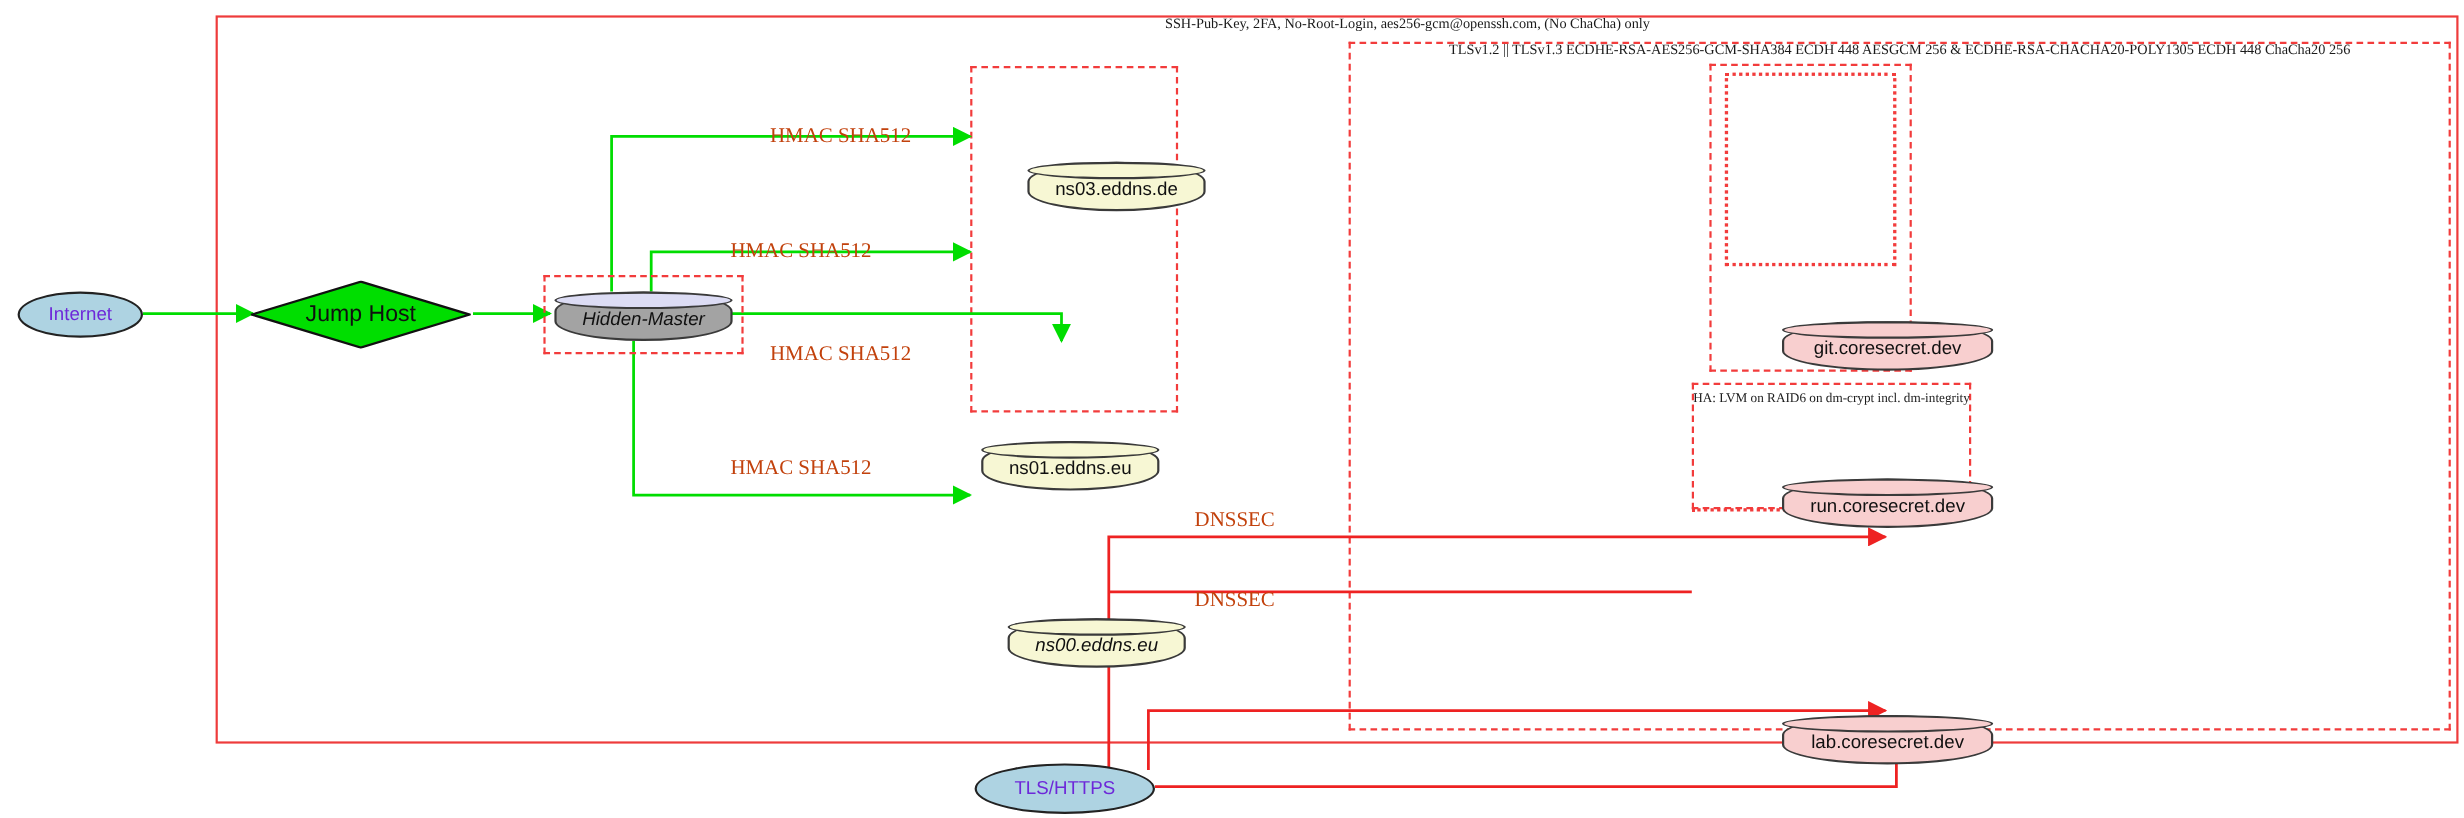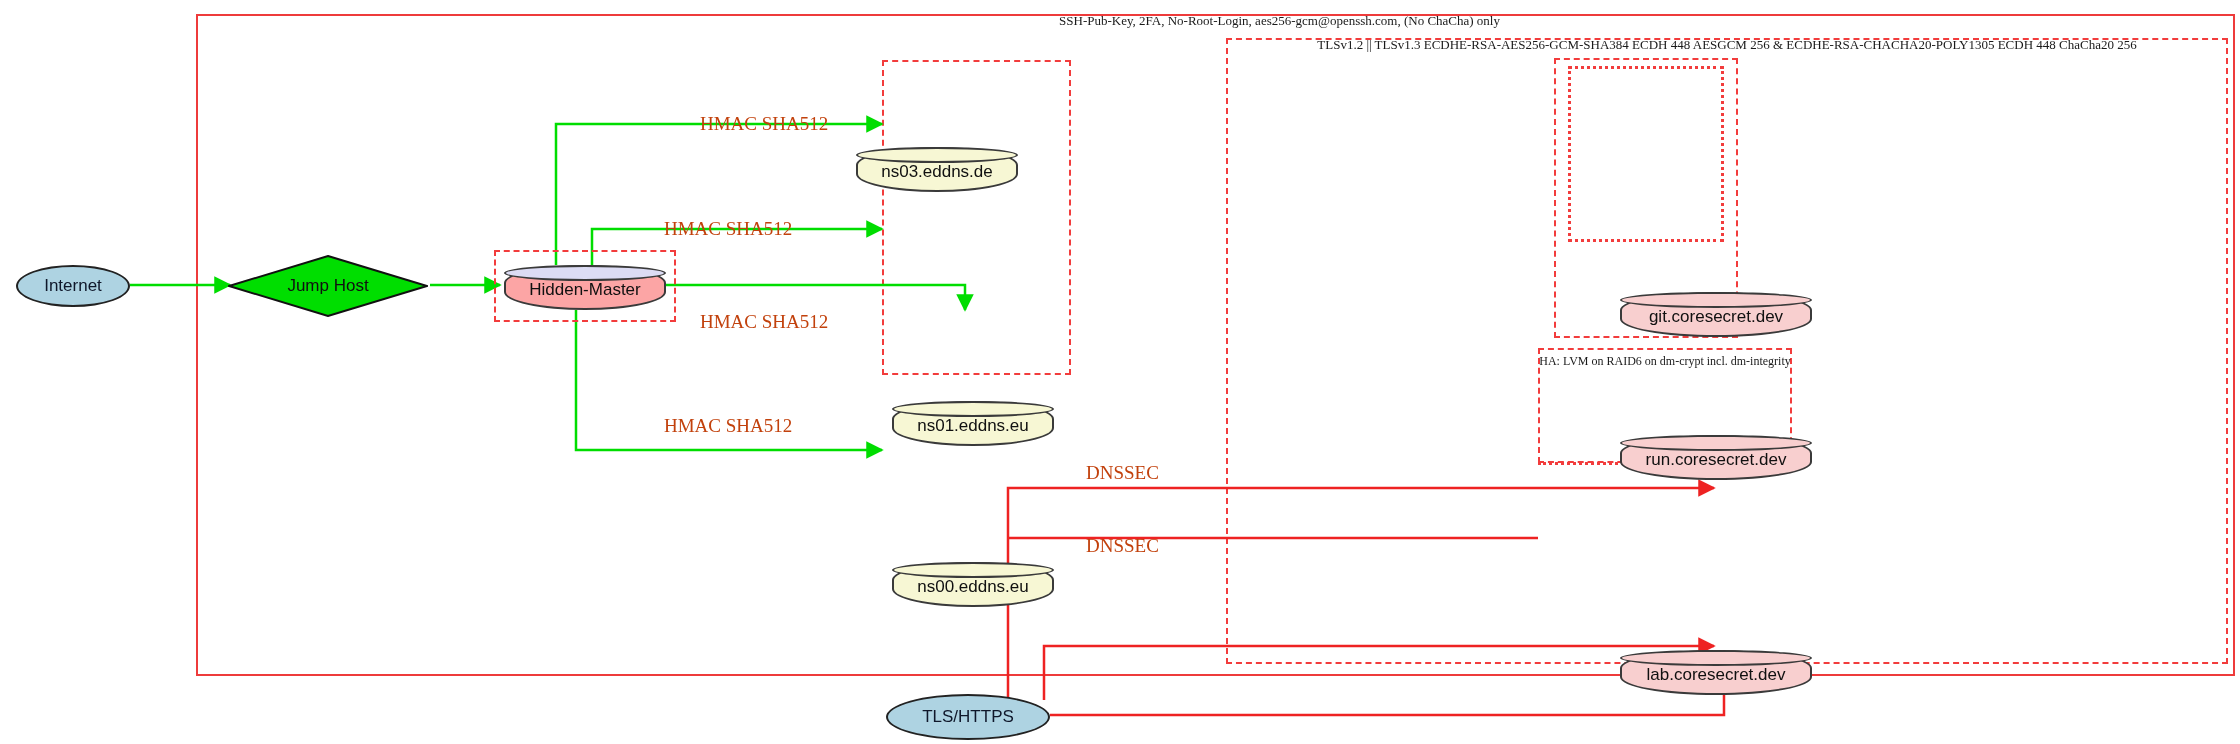--- a/index.html
+++ b/index.html
@@ -73,45 +73,45 @@
     box-sizing: border-box;
     background: inherit;
   }
   .cyl-text {
     position: relative;
     z-index: 2;
     padding-top: 4px;
   }
   .cyl.yellow { background: #f7f7d4; }
   .cyl.yellow::before { background: #f7f7d4; }
-  .cyl.lavender { background: #fca5a5; }
+  .cyl.lavender { background: #a3a3a3; font-style: italic; }
   .cyl.lavender::before { background: #dcdcf4; }
   .cyl.pink { background: #f8cfcf; }
   .cyl.pink::before { background: #f8cfcf; }
 
   
   .ellipse {
     border: 2px solid #222;
     border-radius: 50%;
     background: #aed3e2;
     font-size: 17px;
-    color: #0f172a;
+    color: #6d28d9;
   }
   
   .diamond-wrap {
     position: absolute;
   }
   .diamond-label {
     position: absolute;
     left: 0; top: 0;
     width: 100%; height: 100%;
     display: flex;
     align-items: center;
     justify-content: center;
-    font-size: 17px;
+    font-size: 21px;
     color: #101010;
     pointer-events: none;
   }
   
   .edge-label {
     position: absolute;
     font-family: "Liberation Serif", serif;
     font-size: 19px;
     color: #c2410c;
     white-space: nowrap;
@@ -183,30 +183,30 @@
     </svg>
     <div class="diamond-label">Jump Host</div>
   </div>
 
   <div class="cluster dashed" style="left:494px; top:250px; width:182px; height:72px;"></div>
 
   <div class="node cyl lavender" style="left:504px; top:265px; width:162px; height:45px;">
     <span class="cyl-text">Hidden-Master</span>
   </div>
 
-  <div class="node cyl yellow" style="left:856px; top:102px; width:162px; height:45px;">
+  <div class="node cyl yellow" style="left:934px; top:102px; width:162px; height:45px;">
     <span class="cyl-text">ns03.eddns.de</span>
   </div>
 
 
   <div class="node cyl yellow" style="left:892px; top:311px; width:162px; height:45px;">
     <span class="cyl-text">ns01.eddns.eu</span>
   </div>
 
-  <div class="node cyl yellow" style="left:892px; top:427px; width:162px; height:45px;">
+  <div class="node cyl yellow" style="left:916px; top:427px; width:162px; height:45px;font-style:italic;">
     <span class="cyl-text">ns00.eddns.eu</span>
   </div>
 
   <div class="node cyl pink" style="left:1620px; top:112px; width:192px; height:45px;">
     <span class="cyl-text">git.coresecret.dev</span>
   </div>
 
   <div class="node cyl pink" style="left:1620px; top:210px; width:192px; height:45px;">
     <span class="cyl-text">run.coresecret.dev</span>
   </div>

